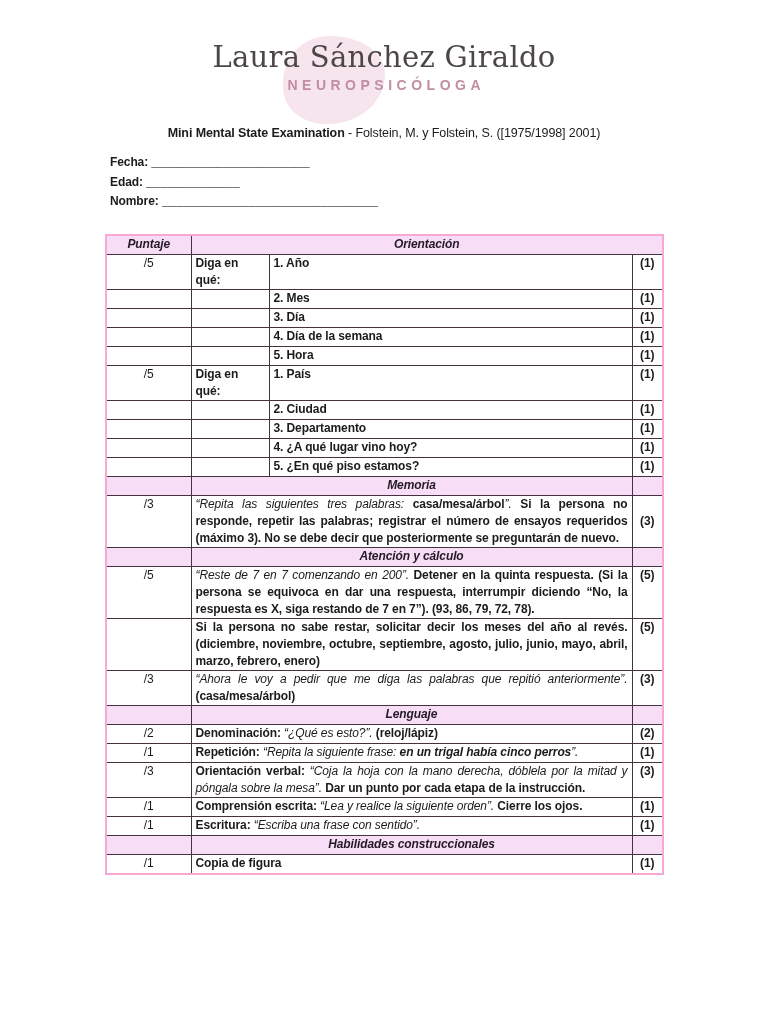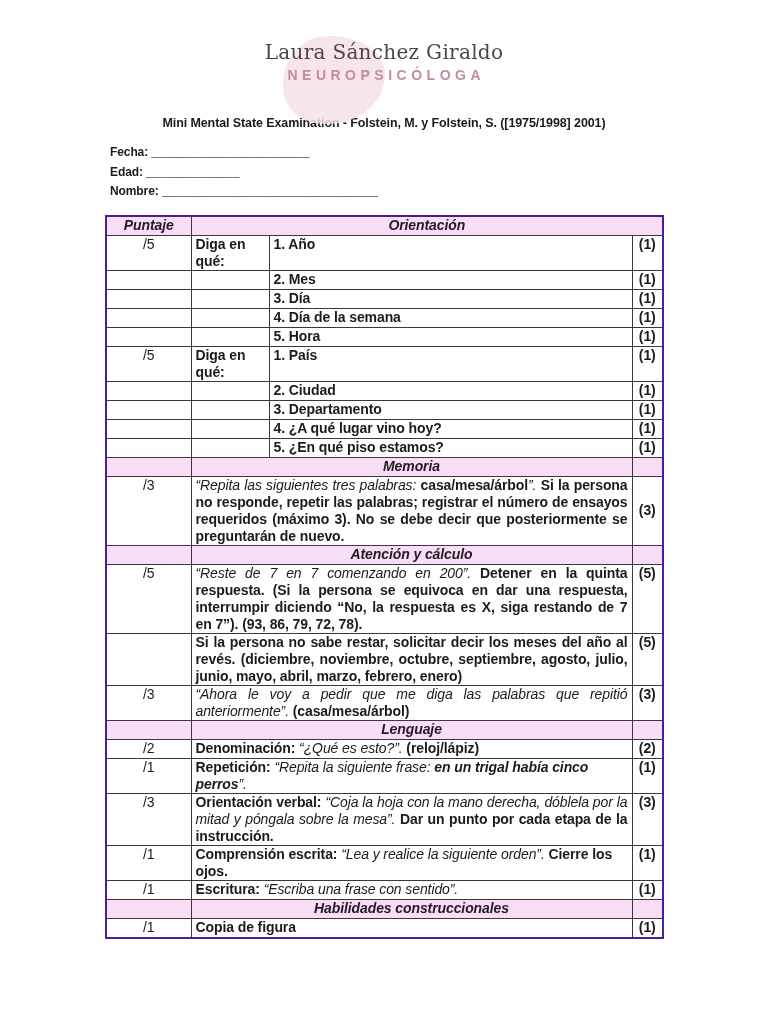--- a/index.html
+++ b/index.html
@@ -11,40 +11,40 @@
   }
   
   .logo-wrap { position:relative; padding-top:40px; text-align:center; }
   .blob {
     position:absolute; left:283px; top:36px; width:102px; height:88px;
     background:#f6e0ea; opacity:.85;
     border-radius: 46% 54% 58% 42% / 55% 45% 58% 42%;
   }
   .logo-name {
     position:relative; font-family:"DejaVu Serif", serif;
-    font-size:20px; font-weight:400; color:#4c4647; letter-spacing:.3px;
+    font-size:29px; font-weight:400; color:#4c4647; letter-spacing:.3px;
   }
   .logo-sub {
     position:relative; margin-top:3px; font-size:14px; font-weight:700;
     letter-spacing:4.5px; color:#c18da2; text-indent:4.5px;
   }
   
   .doc-title { margin-top:33px; text-align:center; font-size:12.5px; }
   .doc-title .t-main { font-weight:700; }
-  .doc-title .t-rest { font-weight:700; }
+  .doc-title .t-rest { font-weight:400; }
   .fields { margin:13px 0 0 110px; font-size:12px; }
   .field-row { height:19.5px; line-height:19.5px; }
   .field-label { font-weight:700; }
   .field-line { font-weight:400; letter-spacing:0;font-family:Liberation Mono, monospace; }
   
   table.mmse {
-    margin:13px 0 0 105px; width:557px;
+    margin:22px 0 0 105px; width:557px;
     border-collapse:collapse; table-layout:fixed;
-    border:2px solid #4c1d95;
-    font-size:14px;
+    border:2px solid #f9a8d4;
+    font-size:12px;
   }
   table.mmse td {
     border:1px solid #44323f; height:18px; line-height:17px;
     padding:0 4px; vertical-align:top; overflow:hidden;
   }
   td.band { background:#f7ddf5; }
   td.hdr {
     text-align:center; font-weight:700; font-style:italic; color:#241a26;
   }
   td.score { text-align:center; padding-top:1px; }

